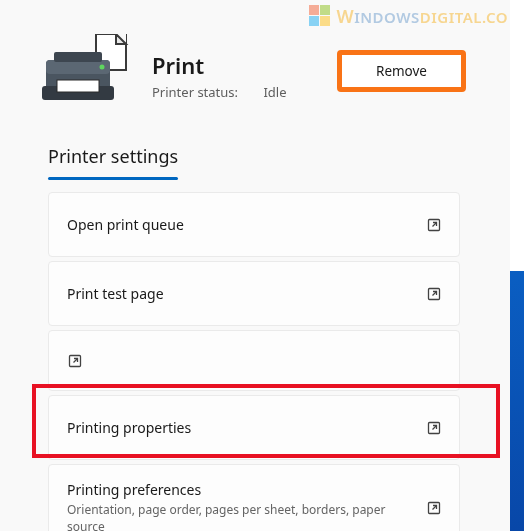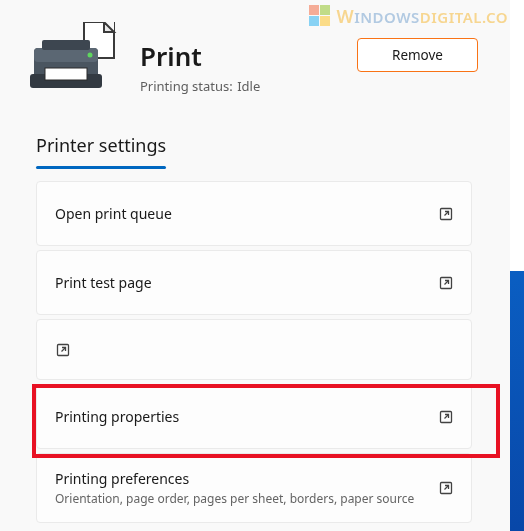--- a/index.html
+++ b/index.html
@@ -12,21 +12,21 @@
       width: 524px;
       height: 531px;
       background: #f9f9f9;
       position: relative;
       overflow: hidden;
     }
     .content-area {
       width: 508px;
       height: 531px;
       background: #f9f9f9;
-      padding: 0;
+      padding: 12px;
     }
     .right-strip {
       position: absolute;
       right: 0;
       top: 0;
       width: 14px;
       height: 531px;
       background: #ffffff;
     }
     .right-strip::after {
@@ -59,34 +59,34 @@
       width: 82px;
       height: 72px;
       position: relative;
       flex-shrink: 0;
     }
     .header-text {
       flex: 1;
       padding-top: 16px;
     }
     .title {
-      font-size: 26px;
+      font-size: 22px;
       font-weight: 600;
       color: #1a1a1a;
       margin-bottom: 3px;
     }
     .status-line {
       font-size: 13px;
       color: #5e5e5e;
     }
     .status-label { color: #5e5e5e; }
-    .status-value { color: #5e5e5e; margin-left: 1px; }
+    .status-value { color: #5e5e5e; margin-left: 22px; }
     .remove-btn {
       background: #ffffff;
-      border: 1px solid #f97316;
+      border: 5px solid #f97316;
       border-radius: 4px;
       padding: 7px 34px;
       font-size: 13.5px;
       color: #1a1a1a;
       cursor: pointer;
       margin-top: 16px;
     }
     .tabs {
       margin-top: 38px;
       padding: 0 36px;
@@ -193,21 +193,21 @@
         <rect x="12" y="18" width="48" height="10" rx="2" fill="#3d4650"></rect>
 
         <rect x="15" y="46" width="42" height="12" fill="#ffffff" stroke="#2a2a2a" stroke-width="1"></rect>
 
         <circle cx="60" cy="33" r="2.5" fill="#5fd65f"></circle>
       </svg>
     </div>
     <div class="header-text">
       <div class="title">Print</div>
       <div class="status-line">
-        <span class="status-label">Printing status:</span>
+        <span class="status-label">Printer status:</span>
         <span class="status-value">Idle</span>
       </div>
     </div>
     <button class="remove-btn">Remove</button>
   </div>
 
   <div class="tabs">
     <div class="tab">Printer settings</div>
   </div>
 

